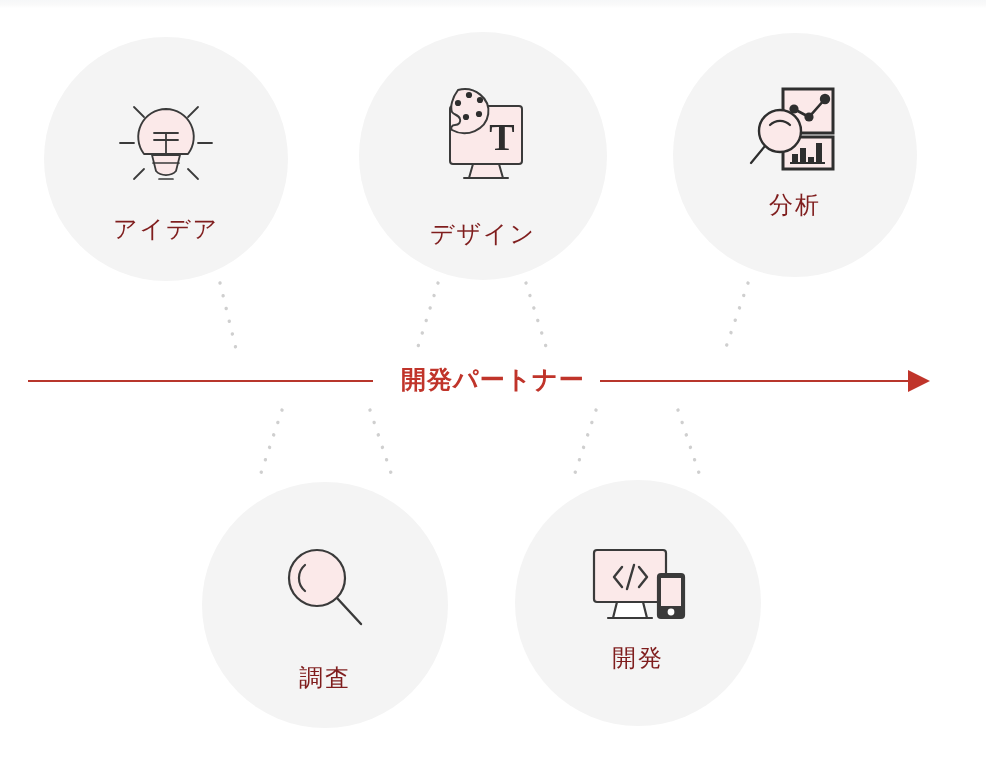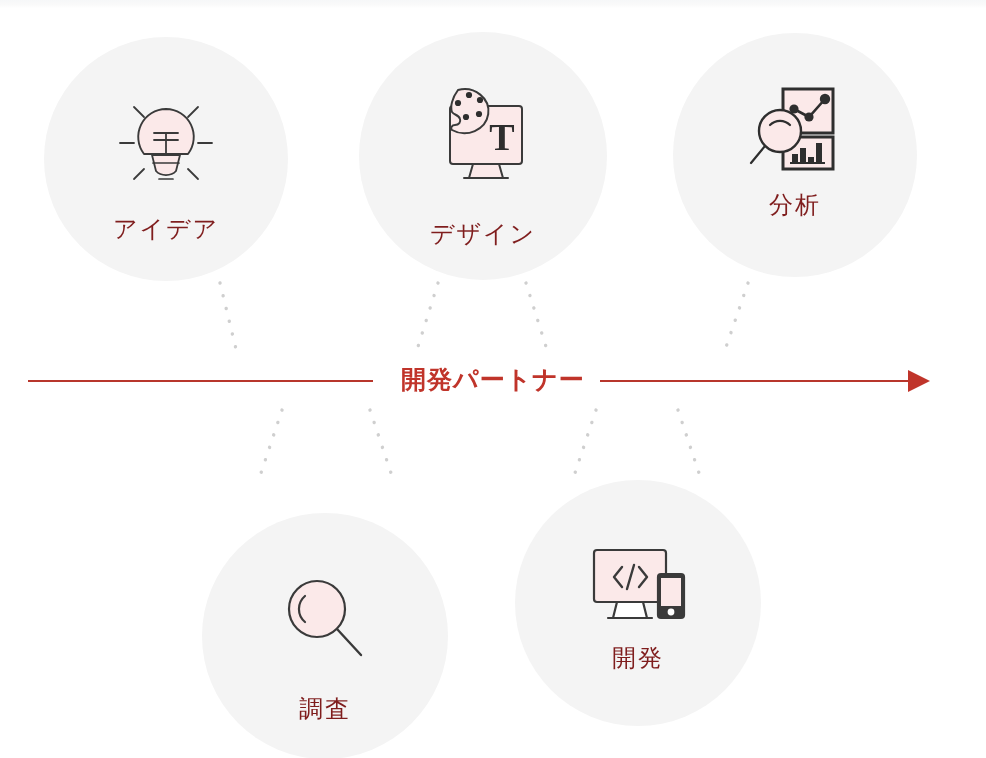--- a/index.html
+++ b/index.html
@@ -42,21 +42,21 @@
   #node-design { left:359px; top:32px;  width:248px; height:248px; }
   #node-analysis{left:673px; top:33px;  width:244px; height:244px; }
   #node-idea .icon-wrap   { height:120px; margin-top:46px; }
   #node-design .icon-wrap { height:120px; margin-top:42px; }
   #node-analysis .icon-wrap{height:120px; margin-top:40px; }
   #node-idea .node-label   { margin-top:14px; }
   #node-design .node-label { margin-top:28px; }
   #node-analysis .node-label{}
 
   
-  #node-research{left:202px; top:513px; width:246px; height:246px;font-family:Liberation Serif, serif; }
+  #node-research{left:202px; top:482px; width:246px; height:246px;font-family:Liberation Serif, serif; }
   #node-develop { left:515px; top:480px; width:246px; height:246px; }
   #node-research .icon-wrap{ height:120px; margin-top:46px; }
   #node-develop  .icon-wrap{ height:120px; margin-top:46px; }
   #node-research .node-label{ margin-top:18px; }
   #node-develop  .node-label{ }
 
   
   #arrow-layer{ position:absolute; left:0; top:355px; width:986px; height:50px; }
   .arrow-line{
     position:absolute; top:25px; height:2px; background:#b8362c;

